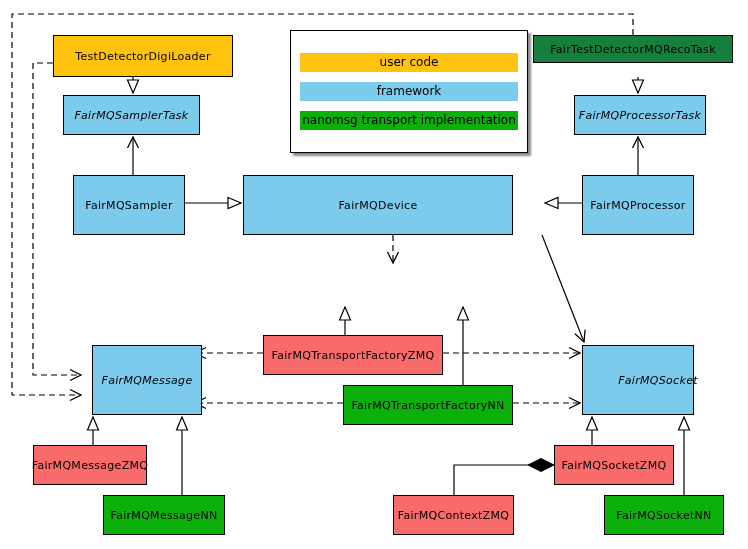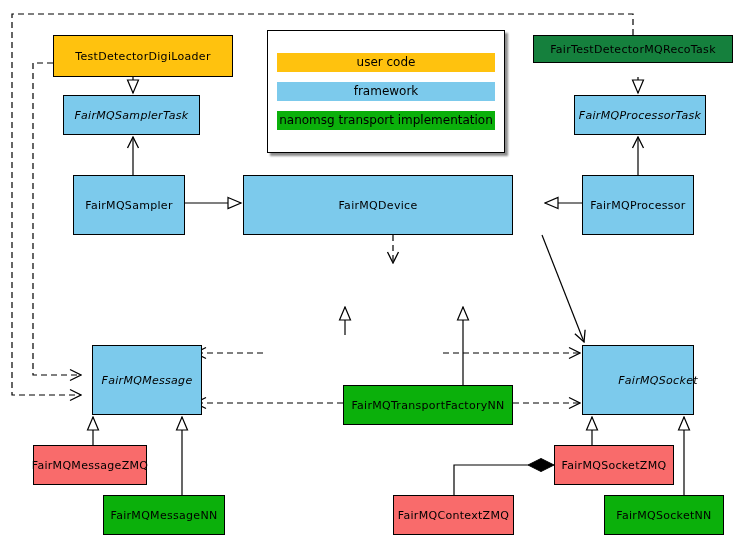--- a/index.html
+++ b/index.html
@@ -47,20 +47,21 @@
     position: absolute;
     box-sizing: border-box;
     background: #ffffff;
     border: 1.4px solid #000000;
     box-shadow: 3px 3px 2px rgba(0,0,0,0.45);
     display: flex;
     flex-direction: column;
     justify-content: center;
     gap: 10px;
     padding: 8px 9px;
+    margin-left: 23px;
   }
   .legend-item {
     height: 19px;
     line-height: 19px;
     text-align: center;
     font-size: 12px;
     color: #000000;
     white-space: nowrap;
   }
 </style>
@@ -170,20 +171,23 @@
 
   <div class="node" style="left: 243px; top: 175px; width: 270px; height: 60px; background-color: rgb(124, 202, 236);">
     <span>FairMQDevice</span>
   </div>
 
   <div class="node" style="left: 582px; top: 175px; width: 112px; height: 60px; background-color: rgb(124, 202, 236);">
     <span>FairMQProcessor</span>
   </div>
 
 
+  <div class="node" style="left: 263px; top: 335px; width: 180px; height: 40px; background-color: rgb(249, 107, 107);">
+    <span>FairMQTransportFactoryZMQ</span>
+  </div>
 
   <div class="node" style="left: 343px; top: 385px; width: 170px; height: 40px; background-color: rgb(11, 176, 11);">
     <span>FairMQTransportFactoryNN</span>
   </div>
 
   <div class="node abstract" style="left: 92px; top: 345px; width: 110px; height: 70px; background-color: rgb(124, 202, 236);">
     <span>FairMQMessage</span>
   </div>
 
   <div class="node abstract" style="left: 582px; top: 345px; width: 112px; height: 70px; background-color: rgb(124, 202, 236); padding-left: 40px;">

